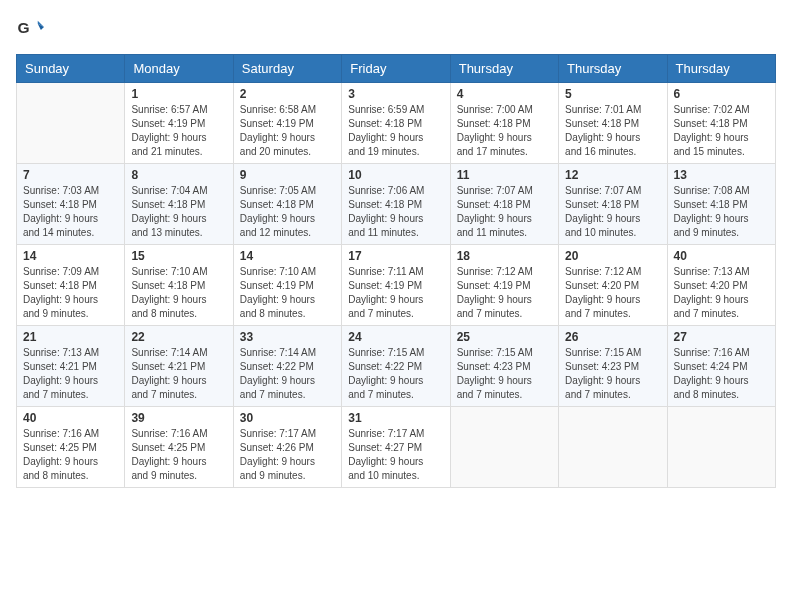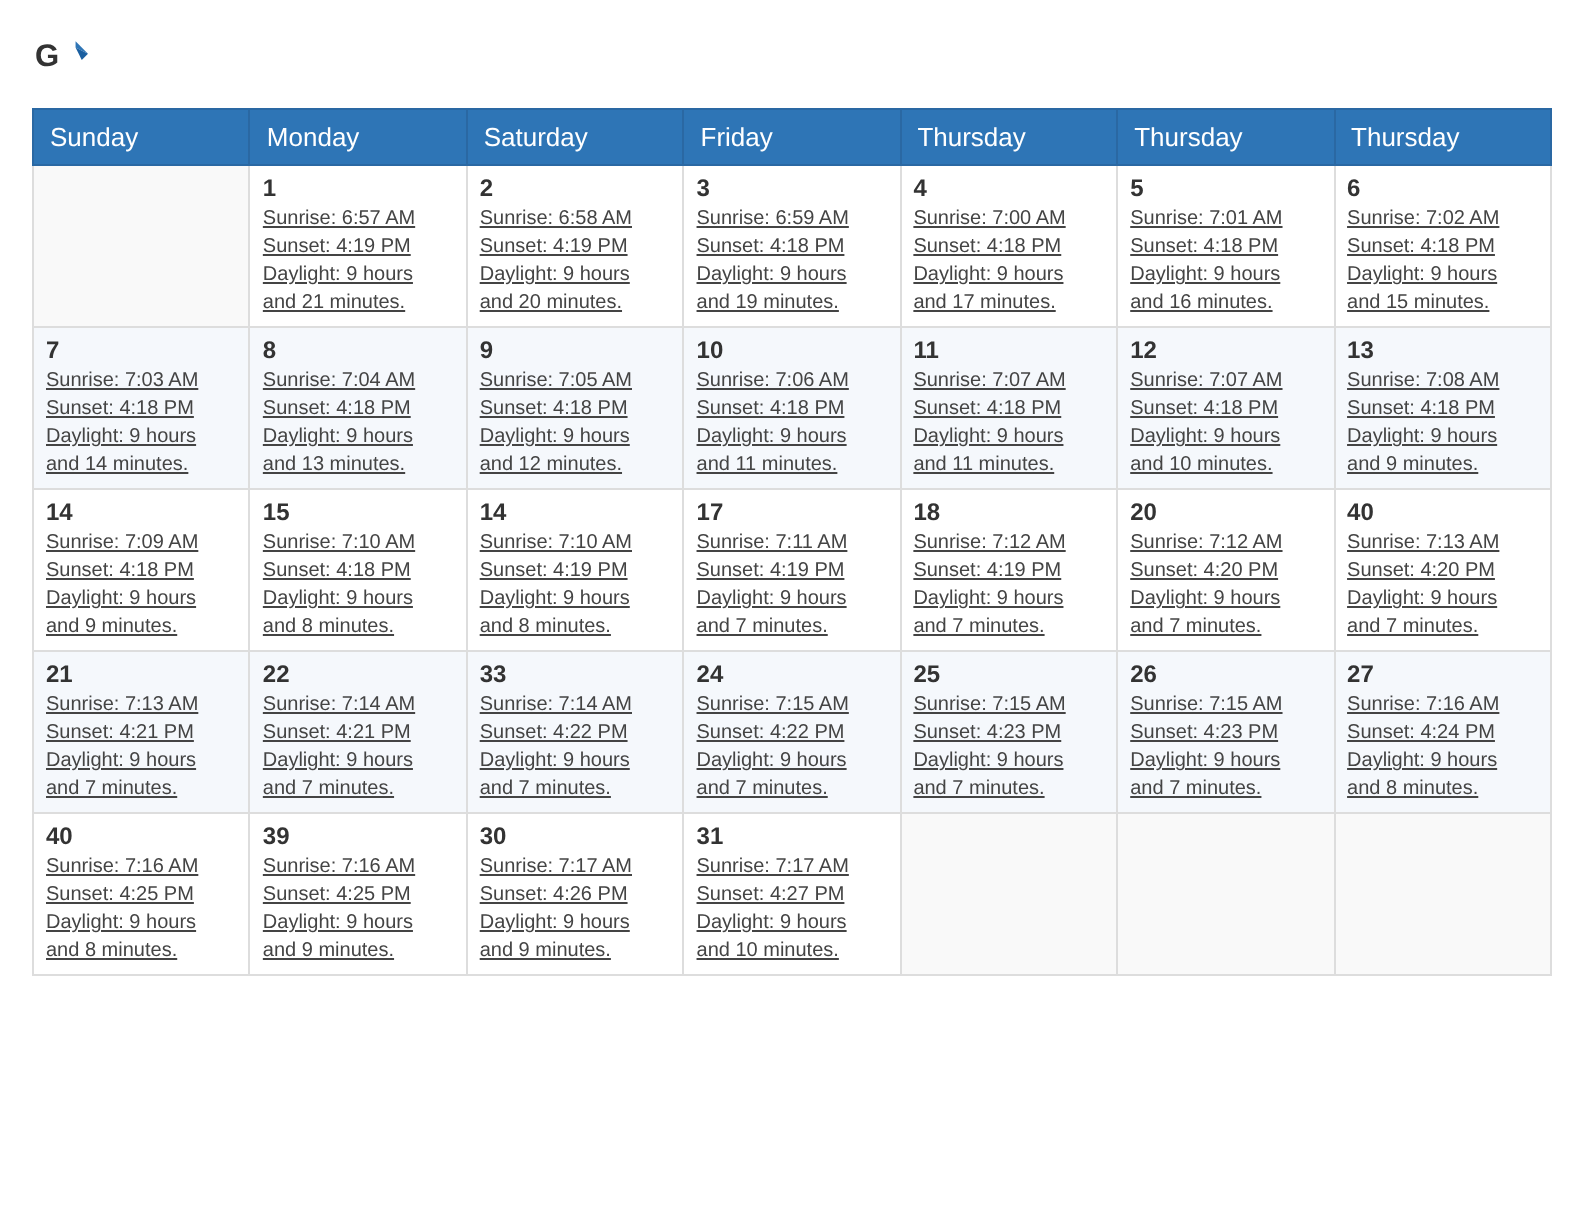--- a/index.html
+++ b/index.html
@@ -69,21 +69,20 @@
     .day-number {
       font-weight: bold;
       font-size: 12px;
       display: block;
       margin-bottom: 2px;
     }
     .day-info {
       font-size: 10px;
       color: #444;
       line-height: 1.4;
-      text-decoration: underline;
     }
     .empty-cell {
       background-color: #f9f9f9 !important;
     }
   </style>
 </head>
 <body>
 
 <div class="header-area">
   <div class="logo">

